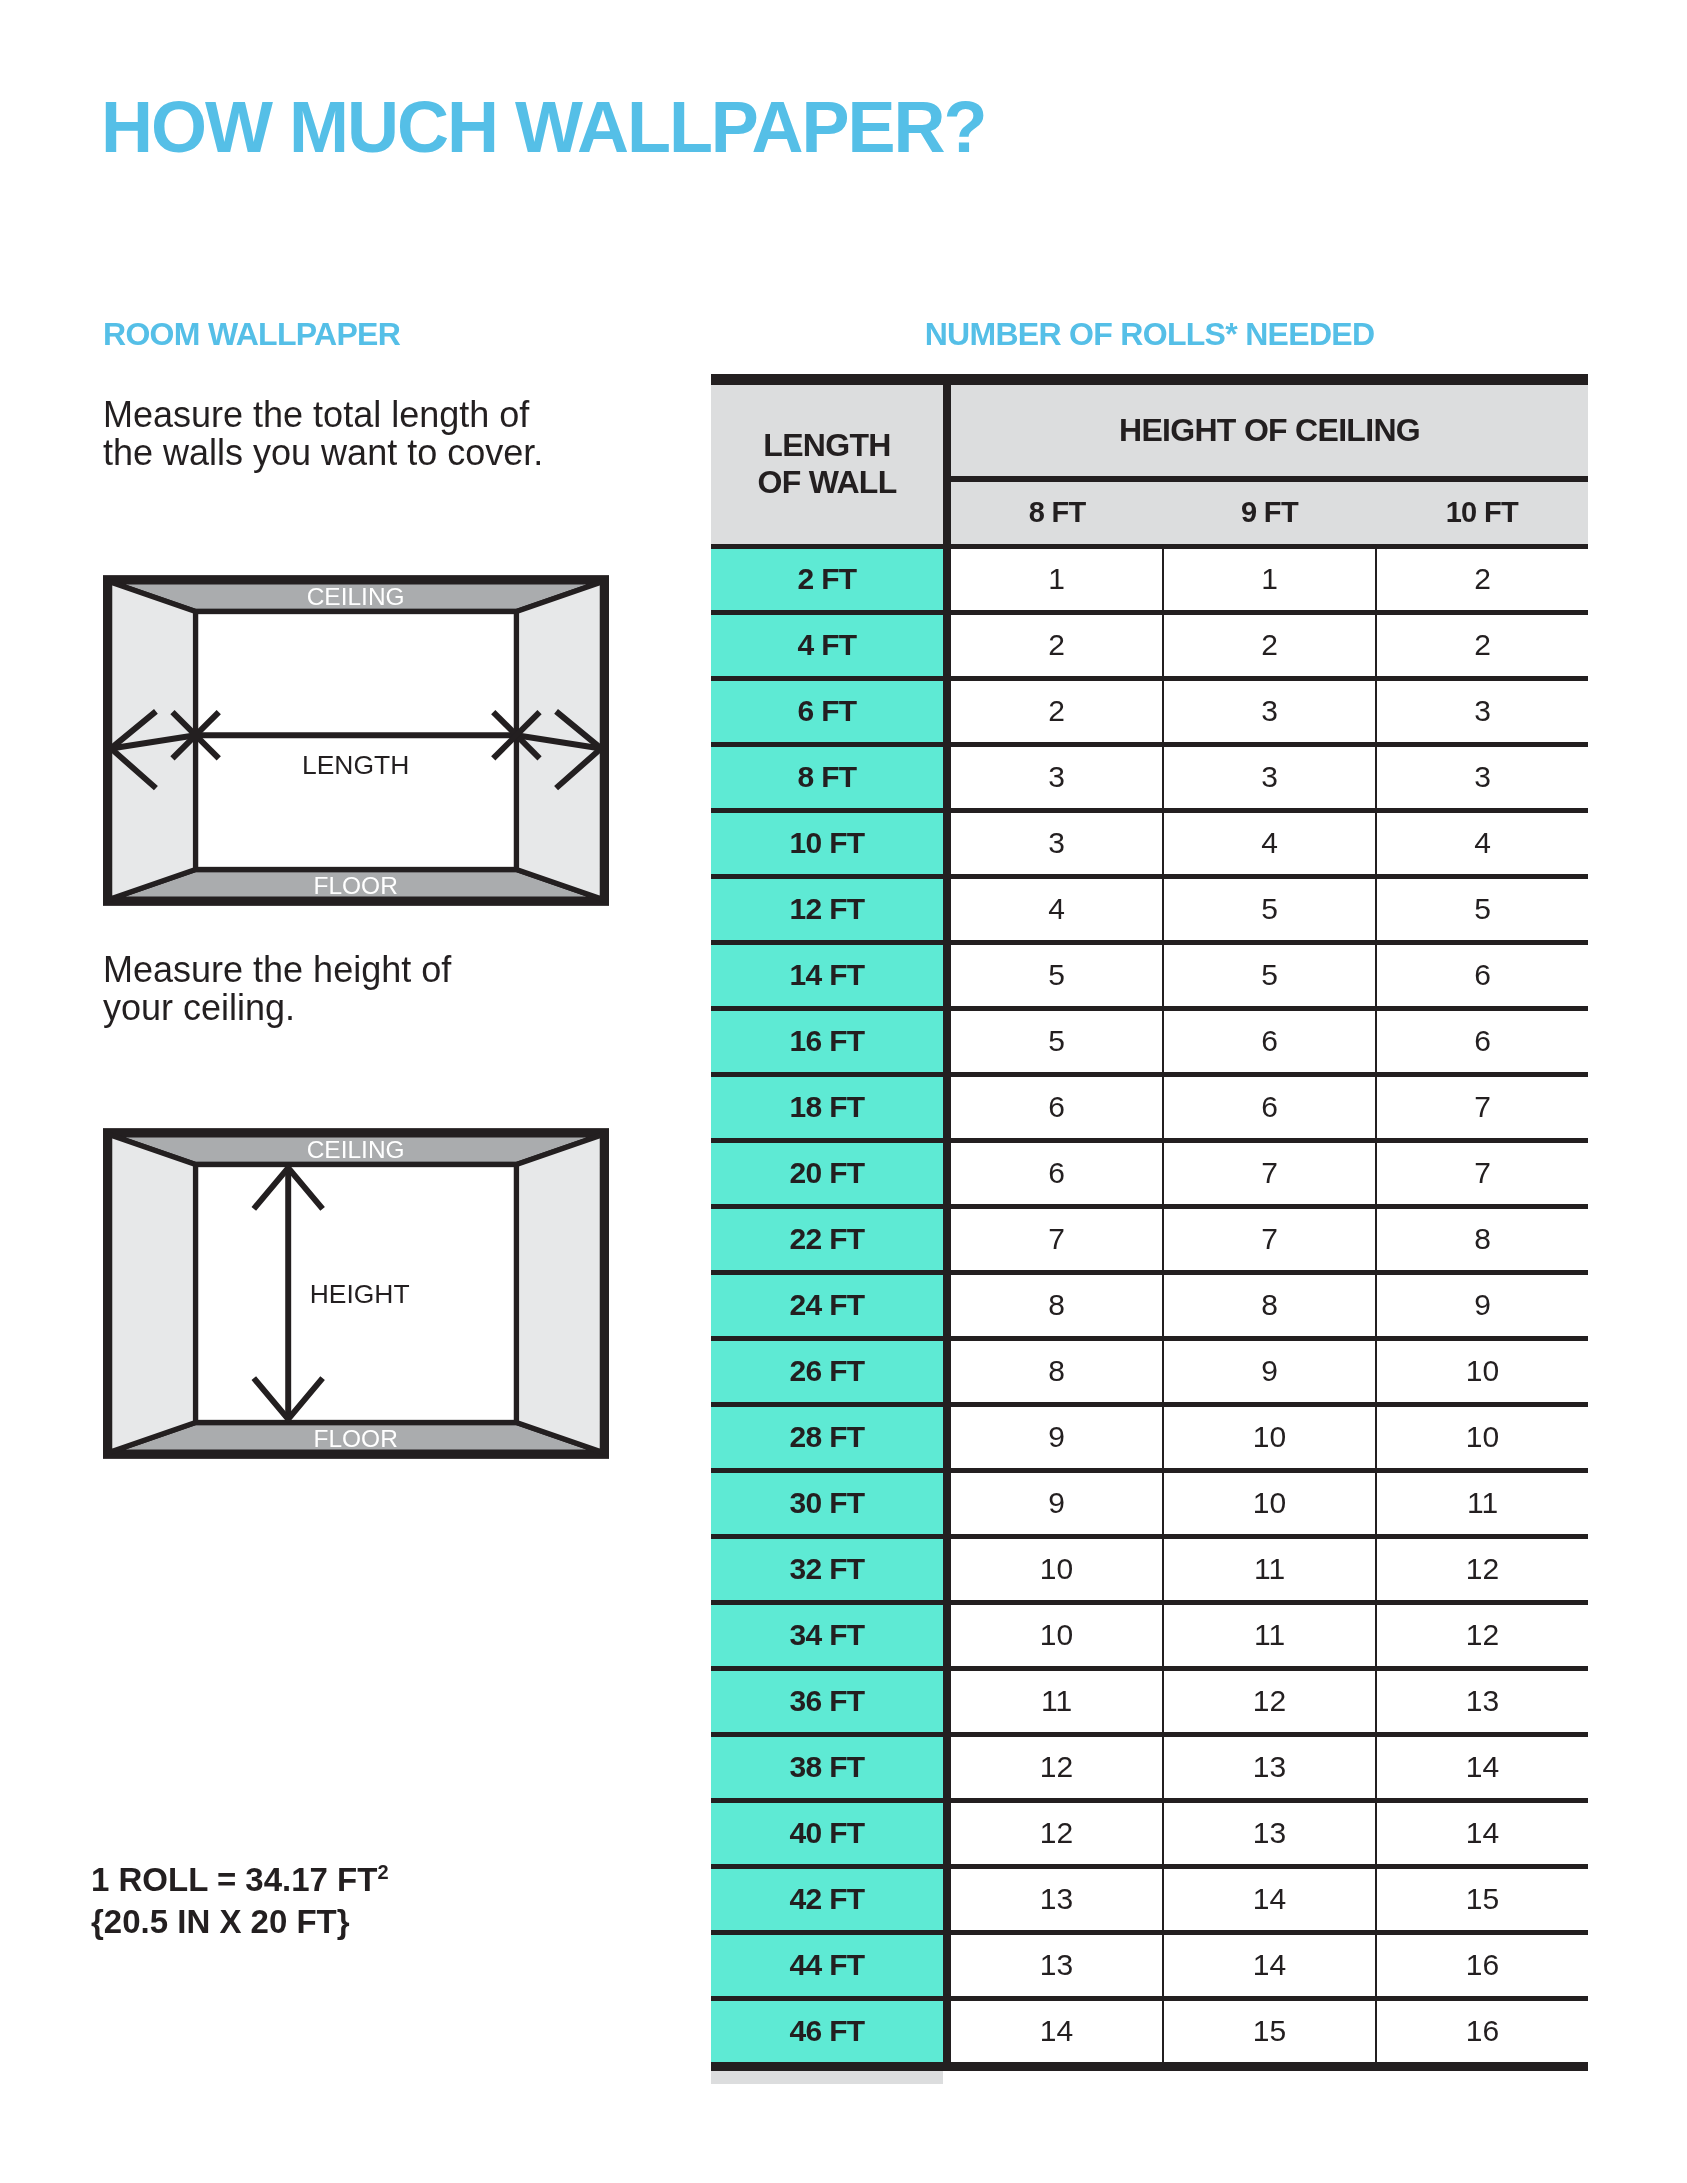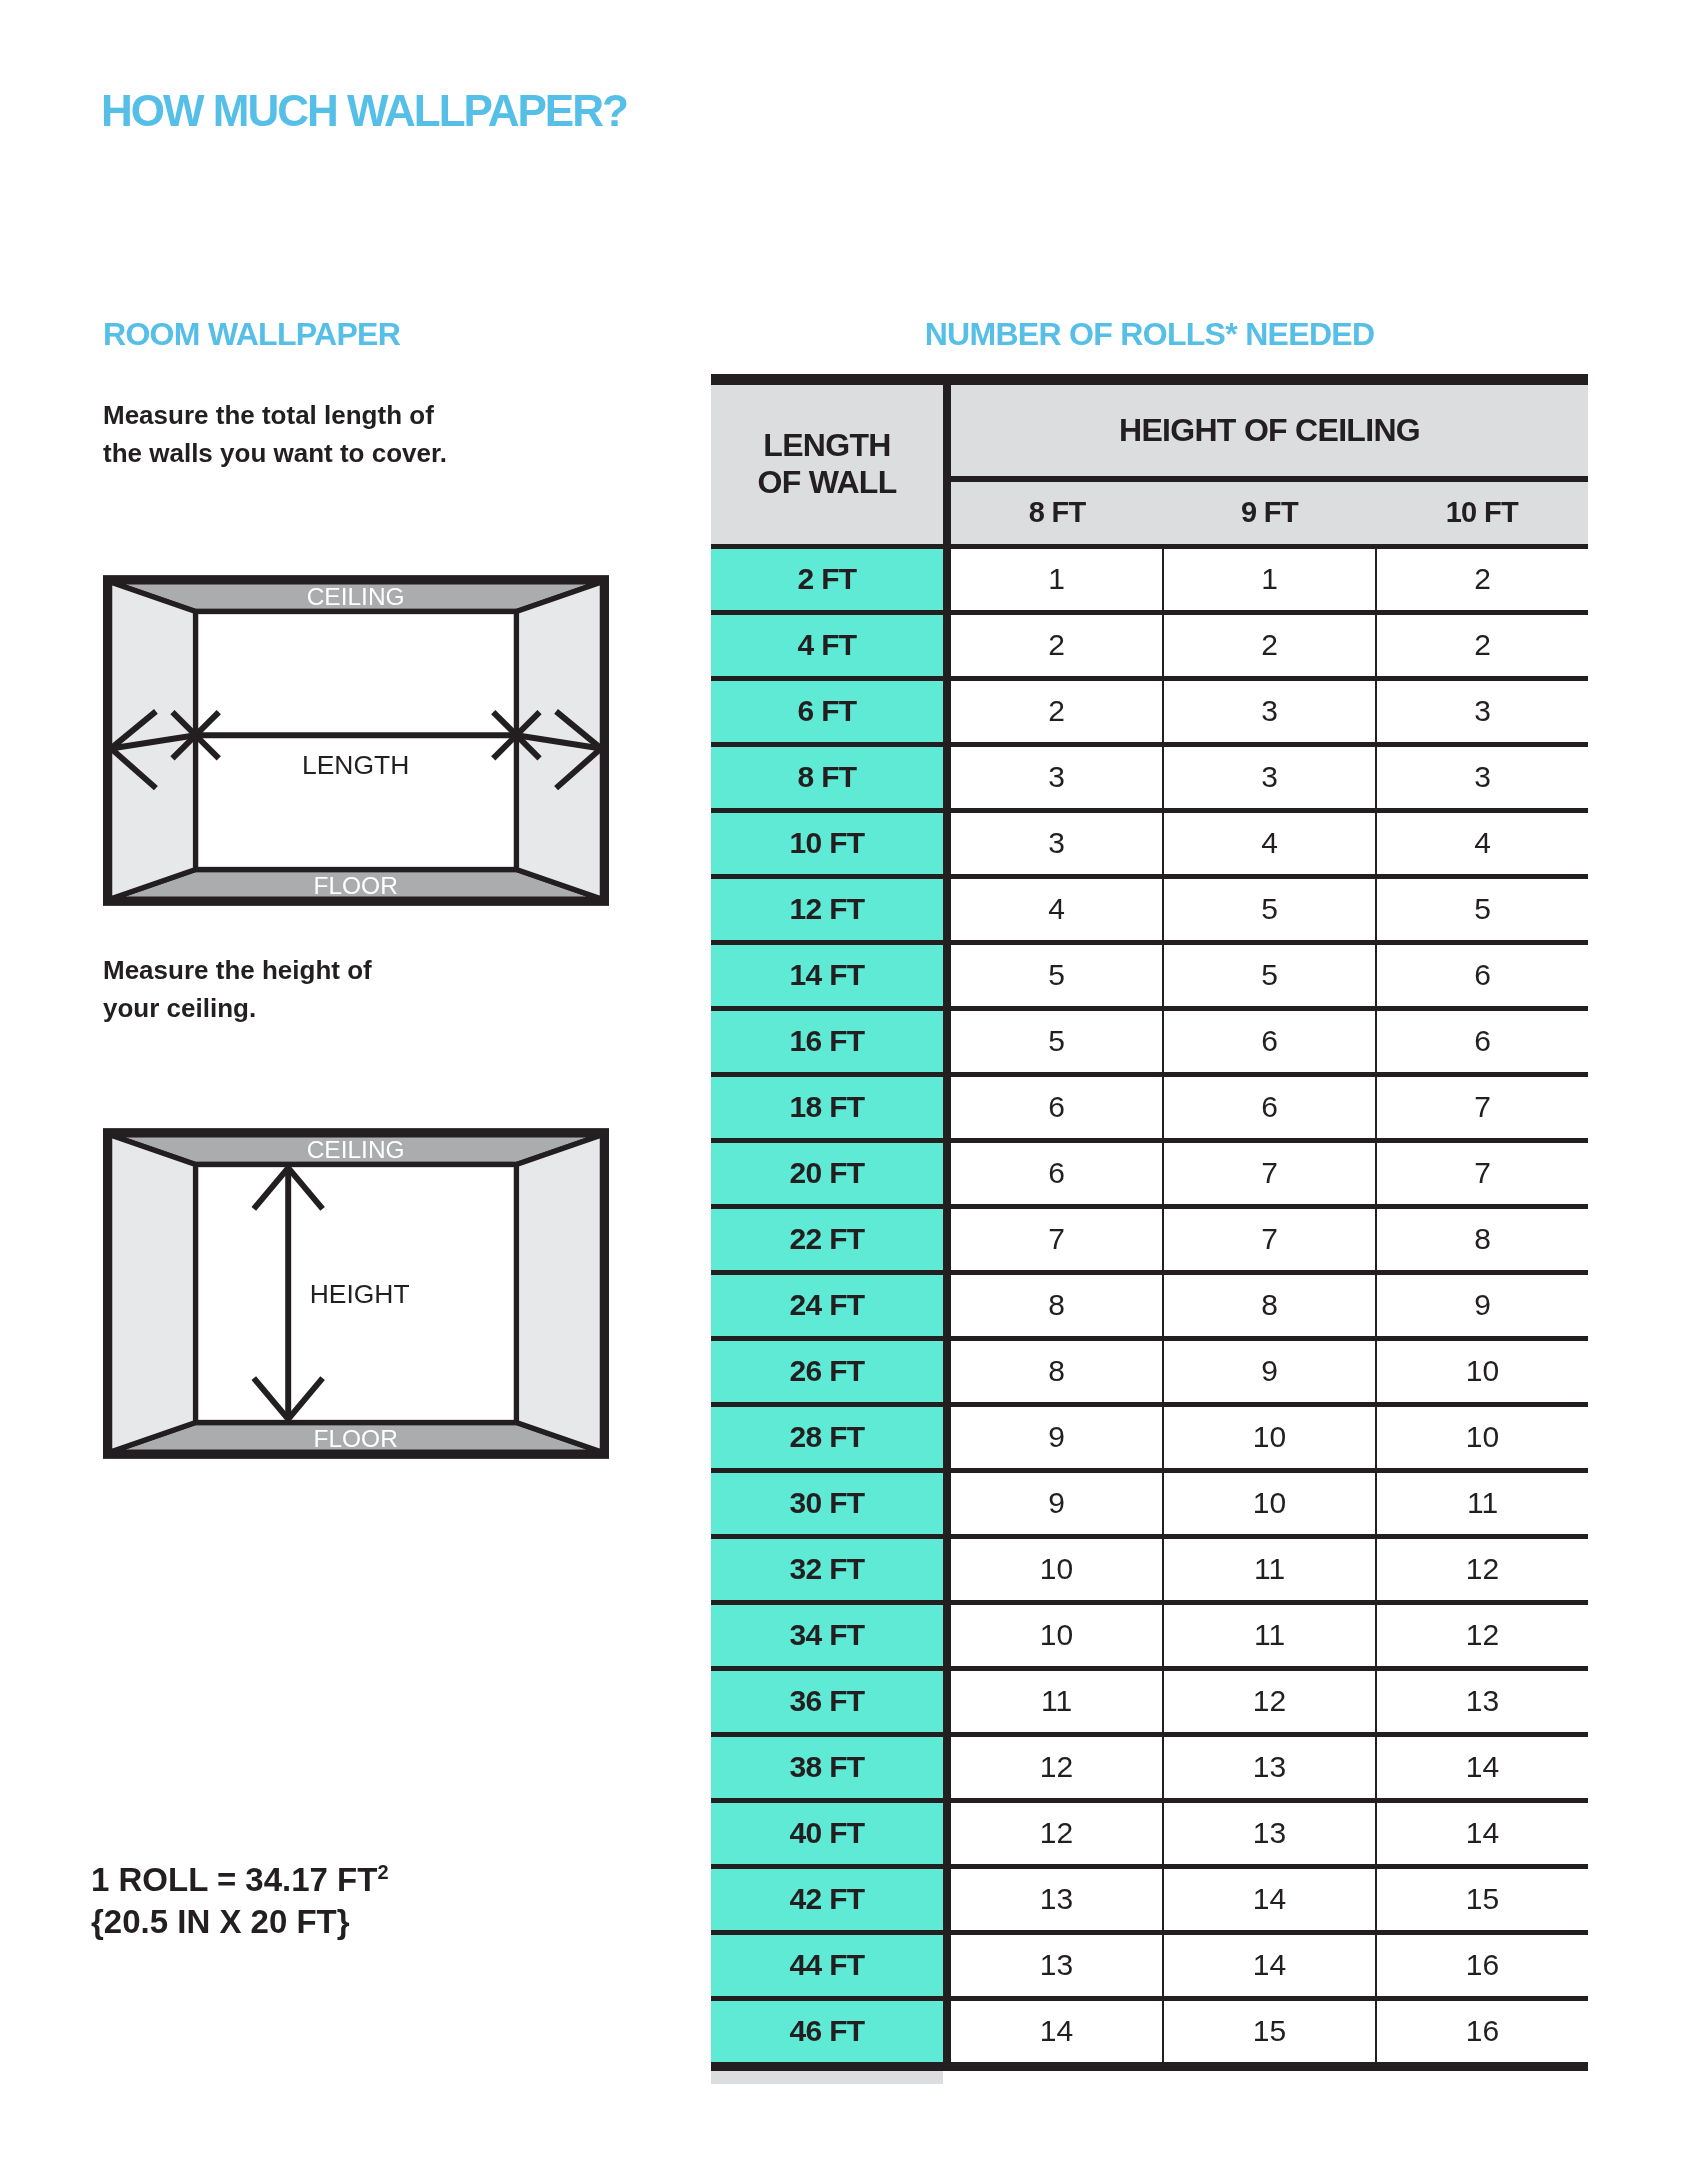--- a/index.html
+++ b/index.html
@@ -2,28 +2,28 @@
 <html style="font-size:10.6px"><head>
 <meta charset="utf-8">
 <style>
   html,body { margin:0; padding:0; background:#ffffff; }
   .page {
     position:relative; width:1687px; height:2183px; background:#ffffff;
     font-family:"Liberation Sans", sans-serif; color:#231f20; overflow:hidden;
   }
   .title {
     position:absolute; left:101px; top:86px;
-    font-size:44px; font-weight:bold; letter-spacing:-2px; color:#55bfe7; white-space:nowrap;
+    font-size:72px; font-weight:bold; letter-spacing:-2px; color:#55bfe7; white-space:nowrap;
   }
   .section-head {
     font-size:32px; font-weight:bold; letter-spacing:-0.7px; color:#55bfe7; white-space:nowrap;
   }
   .head-left  { position:absolute; left:103px; top:316px; }
   .head-right { position:absolute; left:711px; top:316px; width:877px; text-align:center; }
-  .para { position:absolute; left:103px; font-size:26px; line-height:38px; color:#231f20;font-weight:bold; }
+  .para { position:absolute; left:103px; font-size:36px; line-height:38px; color:#231f20; }
   .footnote { position:absolute; left:103px; top:1739px; font-size:30px; line-height:38px; font-weight:bold; }
   .footnote .indent { margin-left:29px; }
   .rollinfo { position:absolute; left:91px; top:1851px; font-size:33px; line-height:42px; font-weight:bold; }
   .rollinfo sup { font-size:20px; }
   .diagram { position:absolute; left:103px; width:506px; height:331px;margin-top:44px; }
   .diagram svg { display:block; width:506px; height:331px; }
   .diag1 { top:531px; }
   .diag2 { top:1084px; }
 
   

